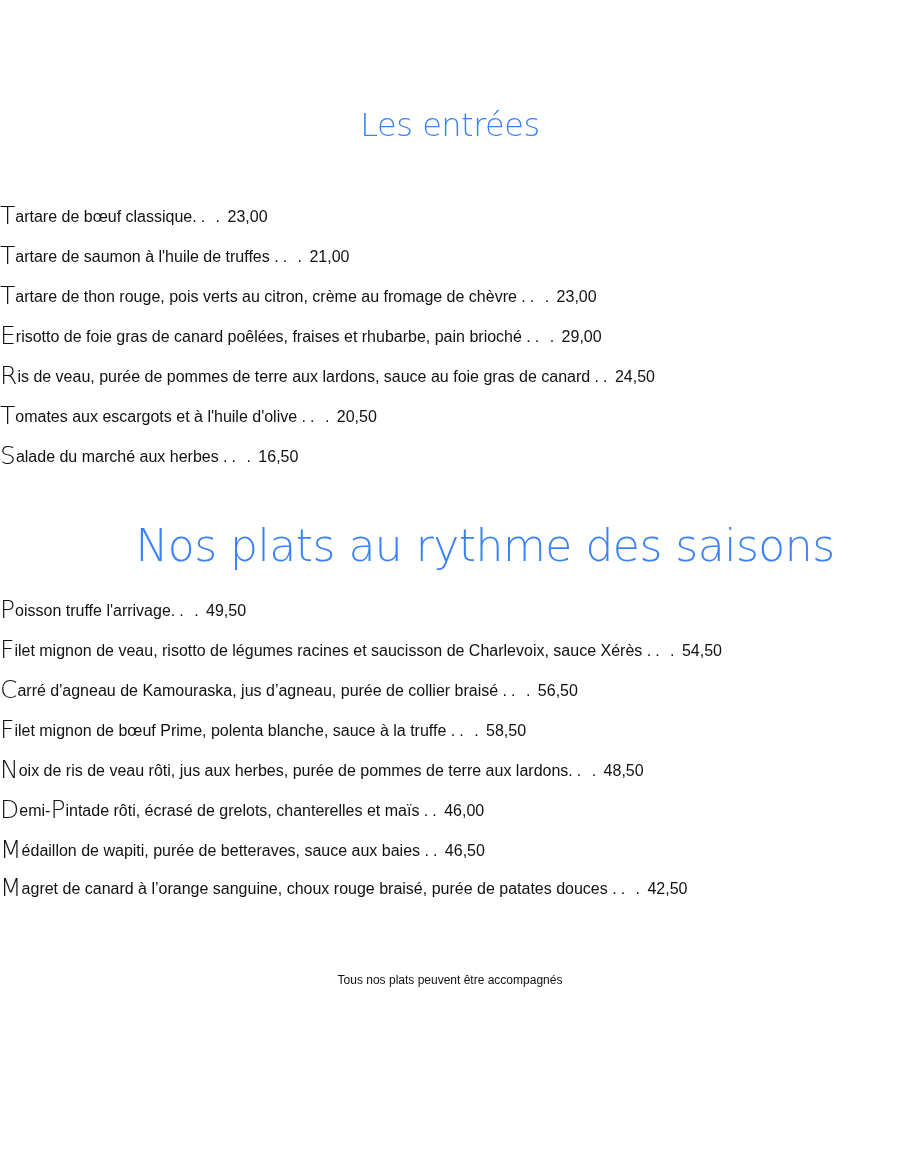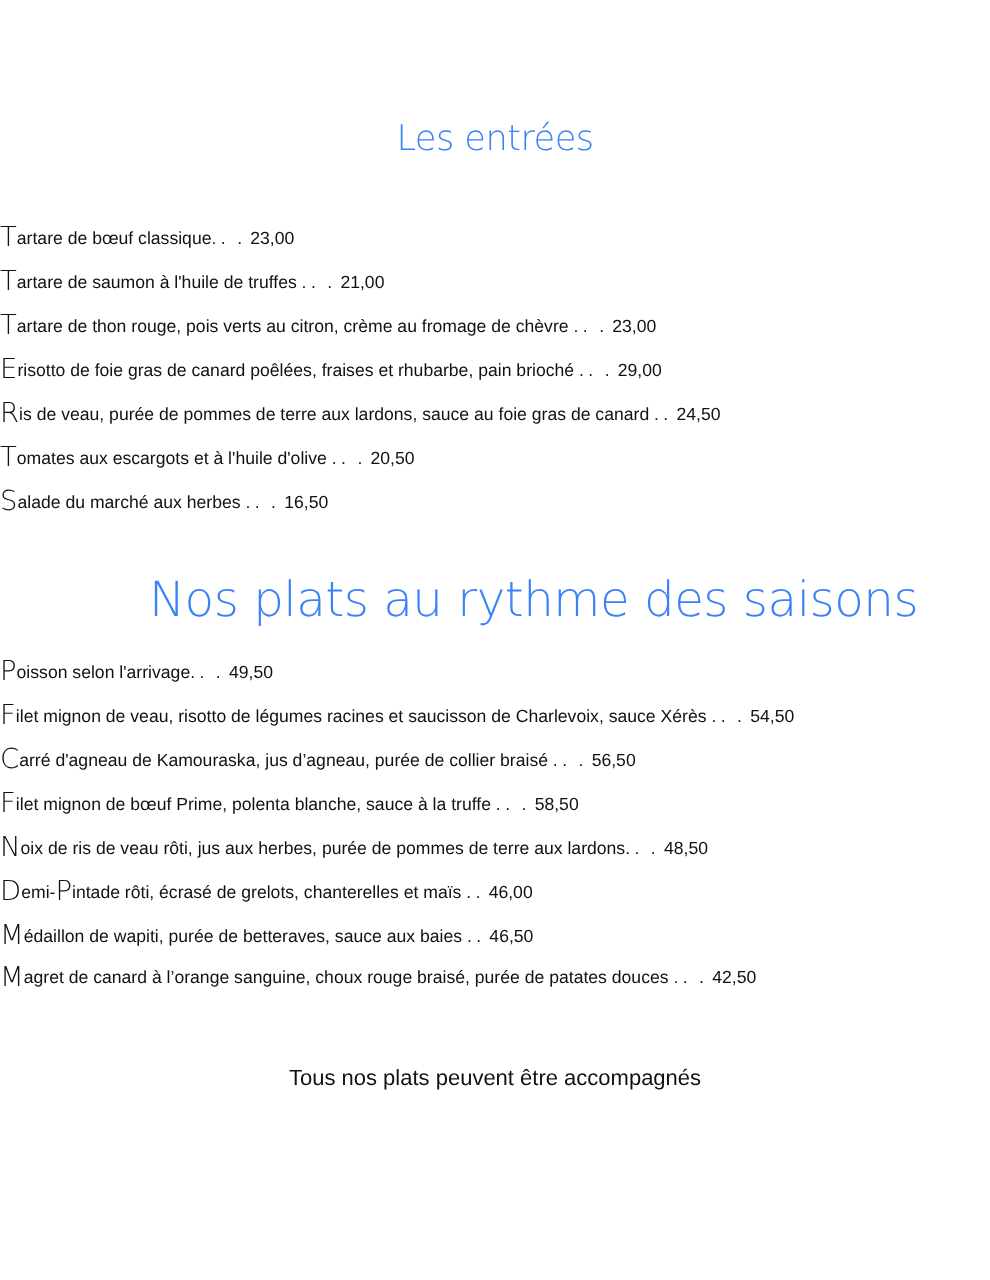--- a/index.html
+++ b/index.html
@@ -3,21 +3,21 @@
 <meta charset="utf-8">
 <style>
   html, body { margin:0; padding:0; background:#ffffff; }
   body { width:900px; height:1164px; position:relative; overflow:hidden; color:#111; font-family:"Liberation Sans", sans-serif; }
   .heading { position:absolute; left:0; width:900px; text-align:center; font-family:"DejaVu Sans", sans-serif; font-weight:300; color:#3b82f6; letter-spacing:-0.5px; }
   .h1 { top:106px; font-size:32px; }
   .h2 { top:520px; font-size:44px;margin-left:35px; }
   .item { position:absolute; left:0; width:900px; text-align:left; font-size:16px; line-height:24px; white-space:nowrap; }
   .cap { font-family:"DejaVu Sans", sans-serif; font-weight:200; font-size:25px; vertical-align:-2px; margin-right:1px; letter-spacing:-1px; }
   .dots { margin-left:4px; letter-spacing:3px; }
-  .note { position:absolute; left:0; width:900px; top:970px; text-align:center; font-size:20px; line-height:20px; }
+  .note { position:absolute; left:0; width:900px; top:970px; text-align:center; font-size:12px; line-height:20px; }
 </style>
 </head>
 <body>
 
 <div>
 
   <div class="heading h1">Les entrées</div>
 
   <div class="item" style="top:204px"><span class="cap">T</span><span>artare de bœuf classique.</span><span class="dots">. .</span> <span>23,00</span></div>
 
@@ -28,21 +28,21 @@
   <div class="item" style="top:324px"><span class="cap">E</span><span>risotto de foie gras de canard poêlées, fraises et rhubarbe, pain brioché .</span><span class="dots">. .</span> <span>29,00</span></div>
 
   <div class="item" style="top:364px"><span class="cap">R</span><span>is de veau, purée de pommes de terre aux lardons, sauce au foie gras de canard .</span><span class="dots">.</span> <span>24,50</span></div>
 
   <div class="item" style="top:404px"><span class="cap">T</span><span>omates aux escargots et à l'huile d'olive .</span><span class="dots">. .</span> <span>20,50</span></div>
 
   <div class="item" style="top:444px"><span class="cap">S</span><span>alade du marché aux herbes .</span><span class="dots">. .</span> <span>16,50</span></div>
 
   <div class="heading h2">Nos plats au rythme des saisons</div>
 
-  <div class="item" style="top:598px"><span class="cap">P</span><span>oisson selon l'arrivage.</span><span class="dots">. .</span> <span>49,50</span></div>
+  <div class="item" style="top:598px"><span class="cap">P</span><span>oisson truffe l'arrivage.</span><span class="dots">. .</span> <span>49,50</span></div>
 
   <div class="item" style="top:638px"><span class="cap">F</span><span>ilet mignon de veau, risotto de légumes racines et saucisson de Charlevoix, sauce Xérès .</span><span class="dots">. .</span> <span>54,50</span></div>
 
   <div class="item" style="top:678px"><span class="cap">C</span><span>arré d'agneau de Kamouraska, jus d’agneau, purée de collier braisé .</span><span class="dots">. .</span> <span>56,50</span></div>
 
   <div class="item" style="top:718px"><span class="cap">F</span><span>ilet mignon de bœuf Prime, polenta blanche, sauce à la truffe .</span><span class="dots">. .</span> <span>58,50</span></div>
 
   <div class="item" style="top:758px"><span class="cap">N</span><span>oix de ris de veau rôti, jus aux herbes, purée de pommes de terre aux lardons.</span><span class="dots">. .</span> <span>48,50</span></div>
 
   <div class="item" style="top:798px"><span class="cap">D</span><span>emi-</span><span class="cap">P</span><span>intade rôti, écrasé de grelots, chanterelles et maïs .</span><span class="dots">.</span> <span>46,00</span></div>

